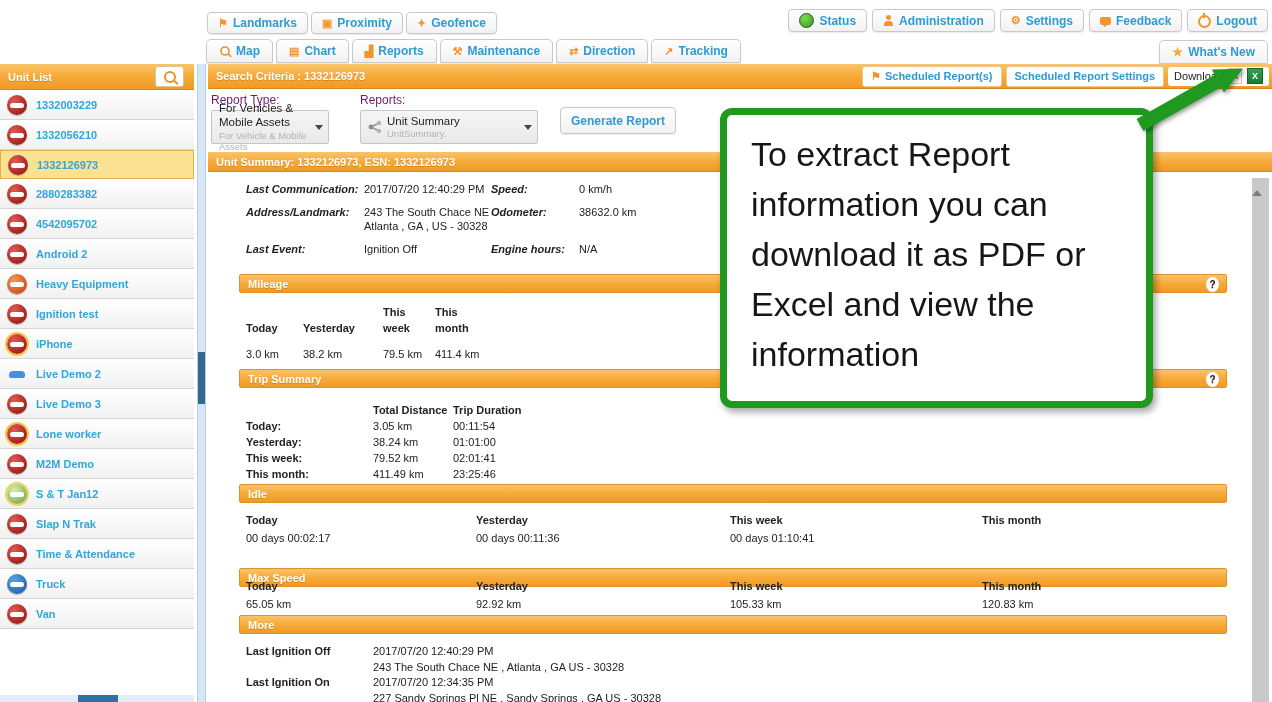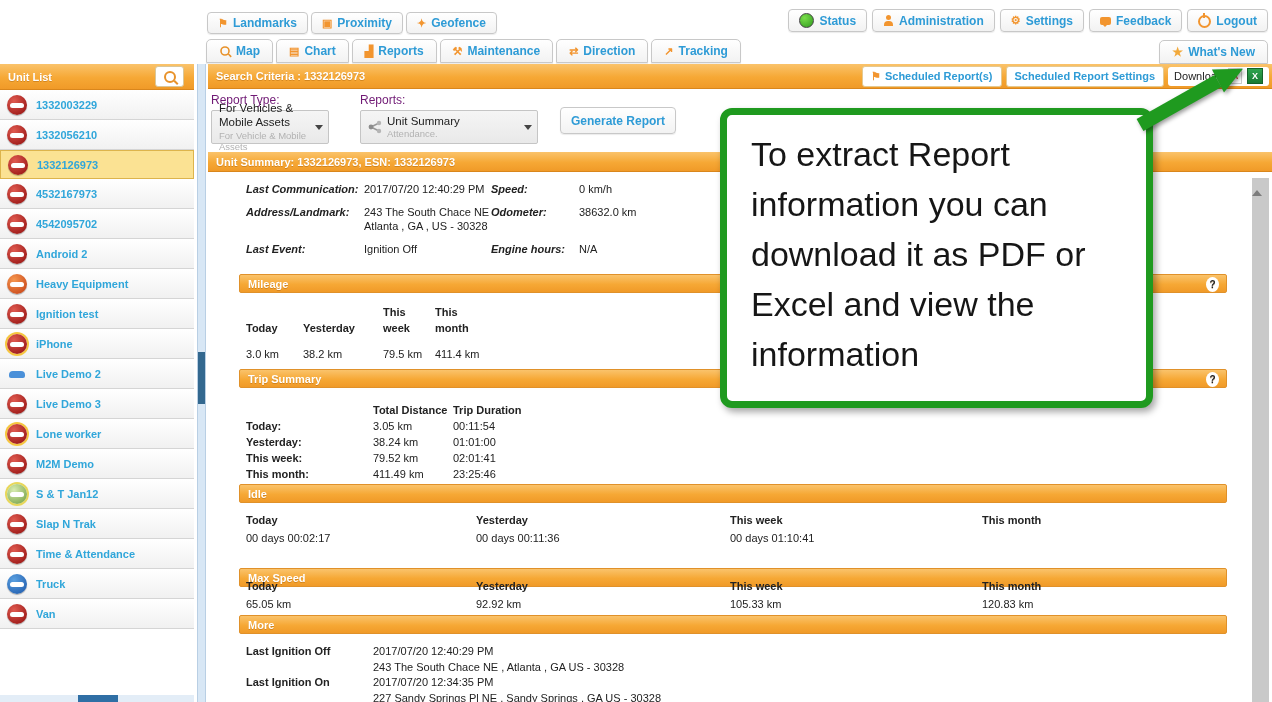--- a/index.html
+++ b/index.html
@@ -192,21 +192,21 @@
   <div class="uitem">
       <span class="uicon"></span>
       <span class="nm">1332056210</span>
     </div>
   <div class="uitem sel">
       <span class="uicon"></span>
       <span class="nm">1332126973</span>
     </div>
   <div class="uitem">
       <span class="uicon"></span>
-      <span class="nm">4532167973</span>
+      <span class="nm">2880283382</span>
     </div>
   <div class="uitem">
       <span class="uicon"></span>
       <span class="nm">4542095702</span>
     </div>
   <div class="uitem">
       <span class="uicon"></span>
       <span class="nm">Android 2</span>
     </div>
   <div class="uitem">
@@ -297,21 +297,21 @@
     <div class="dd" style="left:152px;width:178px;padding-left:6px;">
       <svg width="16" height="16" viewBox="0 0 16 16" style="margin-right:4px;">
         <line x1="4" y1="8" x2="12" y2="4" stroke="#999" stroke-width="1.5"></line>
         <line x1="4" y1="8" x2="12" y2="12" stroke="#999" stroke-width="1.5"></line>
         <circle cx="4" cy="8" r="2.4" fill="#8c8c8c"></circle>
           <circle cx="12" cy="4" r="2.2" fill="#b5b5b5"></circle>
           <circle cx="12" cy="12" r="2.2" fill="#b5b5b5"></circle>
       </svg>
       <span class="txt">
         <span class="t1">Unit Summary</span>
-        <span class="t2">Attendance.</span>
+        <span class="t2">UnitSummary.</span>
       </span>
       <span class="caret"></span>
     </div>
     <div class="btn genbtn">
         <span>Generate Report</span>
       </div>
   </div>
 
   <div class="obar usbar bar-title">Unit Summary: 1332126973, ESN: 1332126973</div>
 

